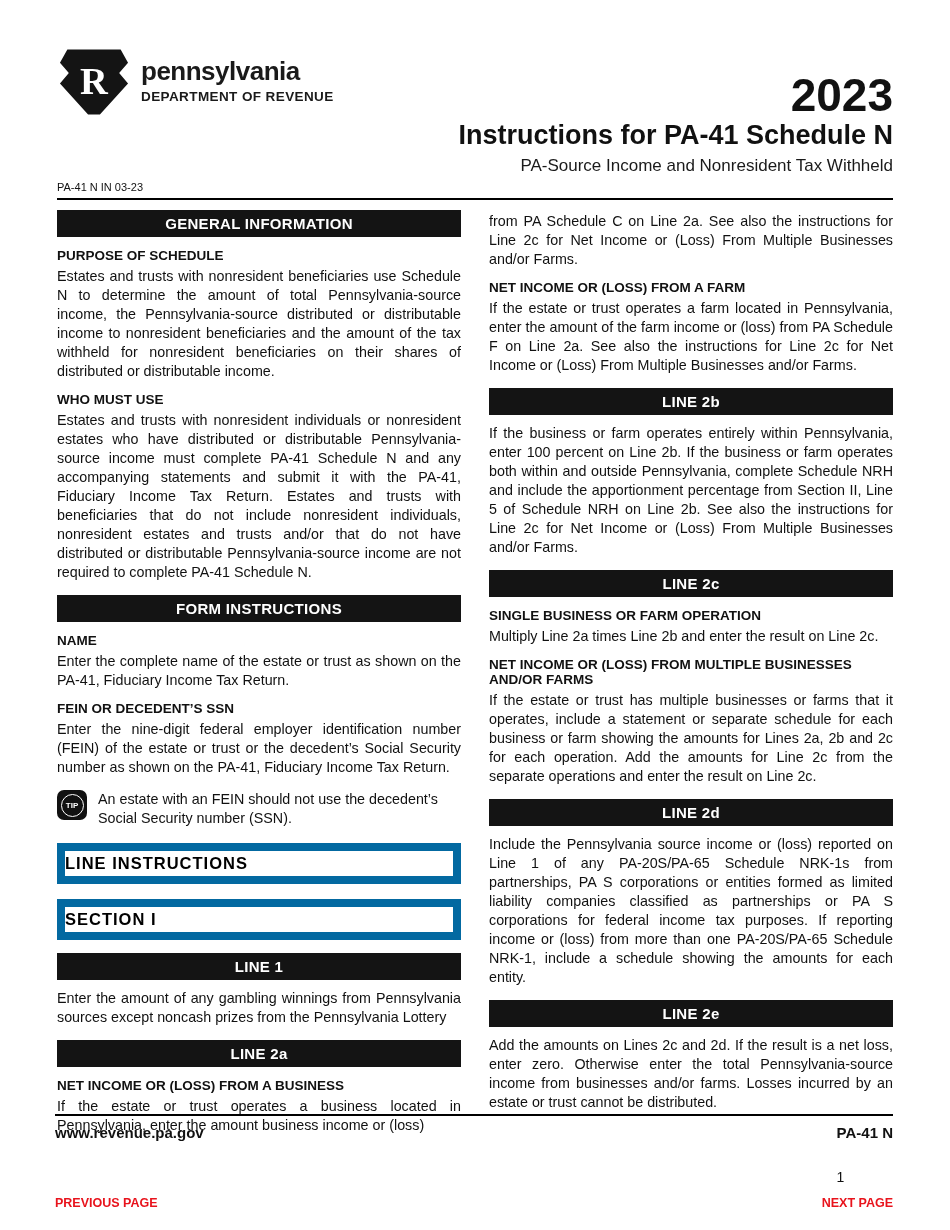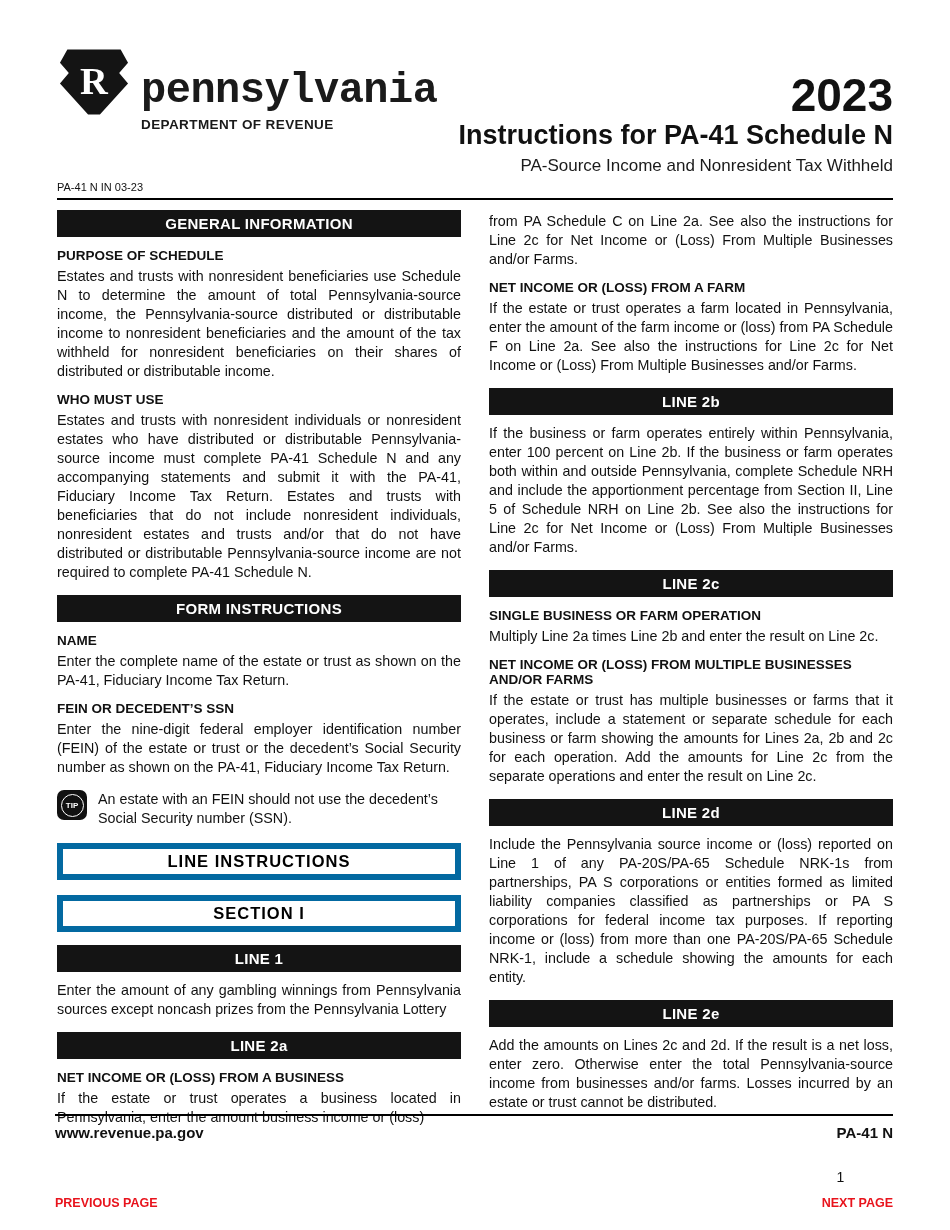--- a/index.html
+++ b/index.html
@@ -4,38 +4,38 @@
 <style>
   * { margin:0; padding:0; box-sizing:border-box; }
   html,body { background:#ffffff; }
   body { font-family:"Liberation Sans", sans-serif; color:#111; }
   .page { width:950px; height:1230px; padding:46px 57px 0; position:relative; background:#fff; overflow:hidden; }
 
   
   .header { position:relative; height:152px; }
   .logo-block { display:flex; align-items:flex-start; gap:10px; }
   .keystone { width:74px; height:72px; display:block; }
-  .brand-name { font-size:42px; font-weight:bold; letter-spacing:-0.5px; line-height:1; margin-top:24px; color:#1a1a1a;font-family:Liberation Mono, monospace; }
+  .brand-name { font-size:26px; font-weight:bold; letter-spacing:-0.5px; line-height:1; margin-top:12px; color:#1a1a1a; }
   .brand-sub { font-size:13.5px; font-weight:bold; letter-spacing:0.4px; margin-top:5px; color:#1a1a1a; }
   .right-block { position:absolute; right:0; top:26px; text-align:right; }
   .year { font-size:46px; font-weight:bold; line-height:1; }
   .doc-title { font-size:27px; font-weight:bold; margin-top:2px; }
   .doc-subtitle { font-size:17px; margin-top:5px; color:#1a1a1a; }
   .form-code { position:absolute; left:0; bottom:5px; font-size:11px; }
   .head-rule { border:none; border-top:2px solid #000; }
 
   
   .columns { display:flex; gap:28px; margin-top:10px; }
   .col { width:404px; }
   .col > :first-child { margin-top:0; }
 
   .bar { background:var(--bar_black,#141414); color:#fff; font-weight:bold; font-size:15px;
          text-align:center; padding:5px 0; margin:13px 0 9px; letter-spacing:0.3px; }
-  .bar-outline { border:6px solid #0369a1; color:#000; font-weight:bold; font-size:16.5px;
-         text-align:center; padding:3px 0; margin:15px 0 9px; letter-spacing:1px; }
+  .bar-outline { border:8px solid #0369a1; color:#000; font-weight:bold; font-size:16.5px;
+         padding:3px 0; margin:15px 0 9px; letter-spacing:1px; }
   .subhead { font-size:13.5px; font-weight:bold; margin:11px 0 4px; }
   p.body { font-size:14.3px; line-height:1.33; text-align:justify; margin:2px 0 6px; }
 
   .tip { display:flex; gap:11px; margin:13px 0 6px; align-items:flex-start; }
   .tip-badge { width:30px; height:30px; min-width:30px; background:#111; border-radius:7px;
          display:flex; align-items:center; justify-content:center; }
   .tip-ring { width:23px; height:23px; border:1.6px solid #fff; border-radius:50%; color:#fff;
          font-size:8px; font-weight:bold; display:flex; align-items:center; justify-content:center; }
   .tip-text { font-size:14.3px; line-height:1.33; }
 

